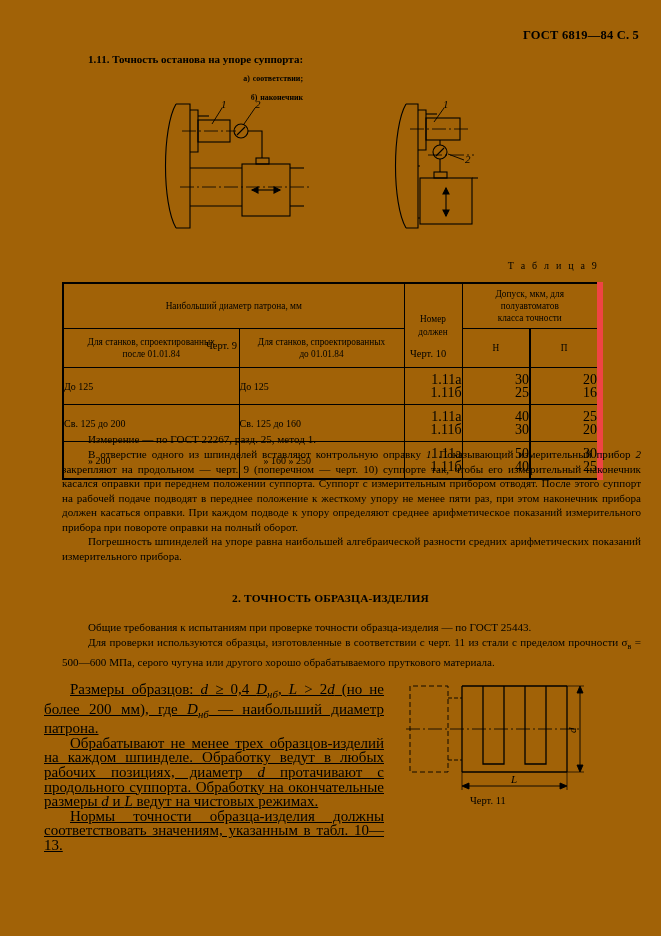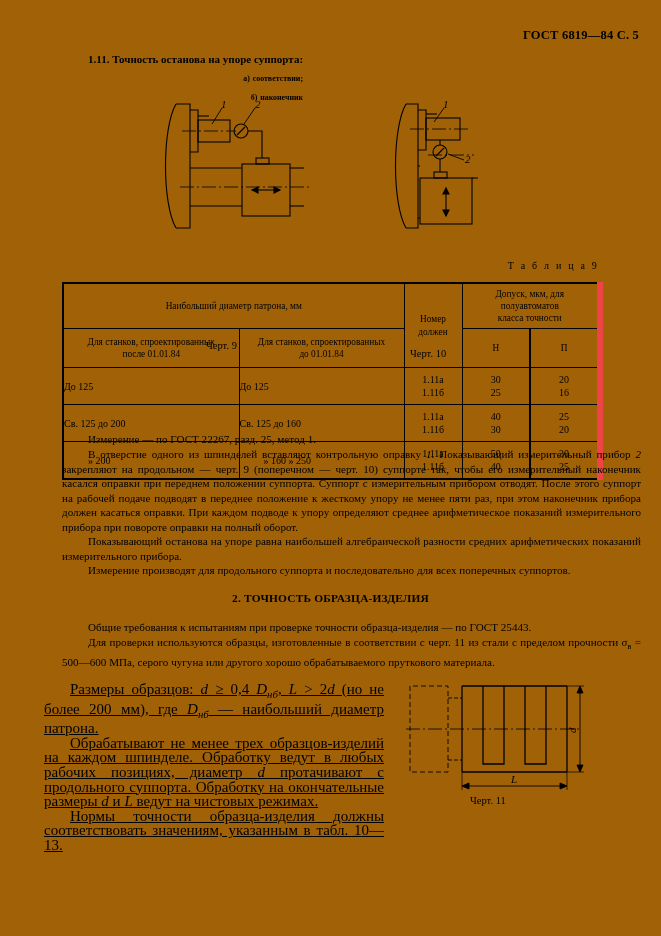--- a/index.html
+++ b/index.html
@@ -104,22 +104,22 @@
     padding: 2px 0 2px 0;
   }
   .cell-left {
     text-align: left;
     padding-left: 22px;
     font-size: 10px;
     line-height: 13px;
   }
   .cell-left.indent2 { padding-left: 24px; }
   .cell-center {
-    text-align: center;
-    font-size: 10px;
+    text-align: right;
+    font-size: 14px;
     line-height: 13px;
   }
   .twoline { display: block; }
 
   
   .text-block {
     position: absolute;
     left: 62px;
     width: 579px;
     font-size: 11.1px;
@@ -389,26 +389,23 @@
 
   <div class="text-block p1">
     <p>Измерение — по ГОСТ 22267, разд. 25, метод 1.</p>
   </div>
 
   <div class="text-block p2">
     <p><span>В отверстие одного из шпинделей вставляют контрольную оправку </span><i class="var">1</i><span>. Показывающий измерительный прибор </span><i class="var">2</i><span> закрепляют на продольном — черт. 9 (поперечном — черт. 10) суппорте так, чтобы его измерительный наконечник касался оправки при переднем положении суппорта. Суппорт с измерительным прибором отводят. После этого суппорт на рабочей подаче подводят в переднее положение к жесткому упору не менее пяти раз, при этом наконечник прибора должен касаться оправки. При каждом подводе к упору определяют среднее арифметическое показаний измерительного прибора при повороте оправки на полный оборот.</span></p>
   </div>
 
   <div class="text-block p3">
-    <p>Показывающий останова на упоре равна наибольшей алгебраической разности средних арифметических показаний измерительного прибора.</p>
-  </div>
-
-  <div class="text-block p4">
-    <p>Измерение производят для продольного суппорта и последовательно для всех поперечных суппортов.</p>
-  </div>
+    <p>Погрешность шпинделей на упоре равна наибольшей алгебраической разности средних арифметических показаний измерительного прибора.</p>
+  </div>
+
 
   <div class="section-head">2.  ТОЧНОСТЬ ОБРАЗЦА-ИЗДЕЛИЯ</div>
 
   <div class="text-block p5">
     <p>Общие требования к испытаниям при проверке точности образца-изделия — по ГОСТ 25443.</p>
   </div>
 
   <div class="text-block p6">
     <p><span>Для проверки используются образцы, изготовленные в соответствии с черт. 11 из стали с пределом прочности σ</span><span class="sub">в</span><span> = 500—600 МПа, серого чугуна или другого хорошо обрабатываемого пруткового материала.</span></p>
   </div>

